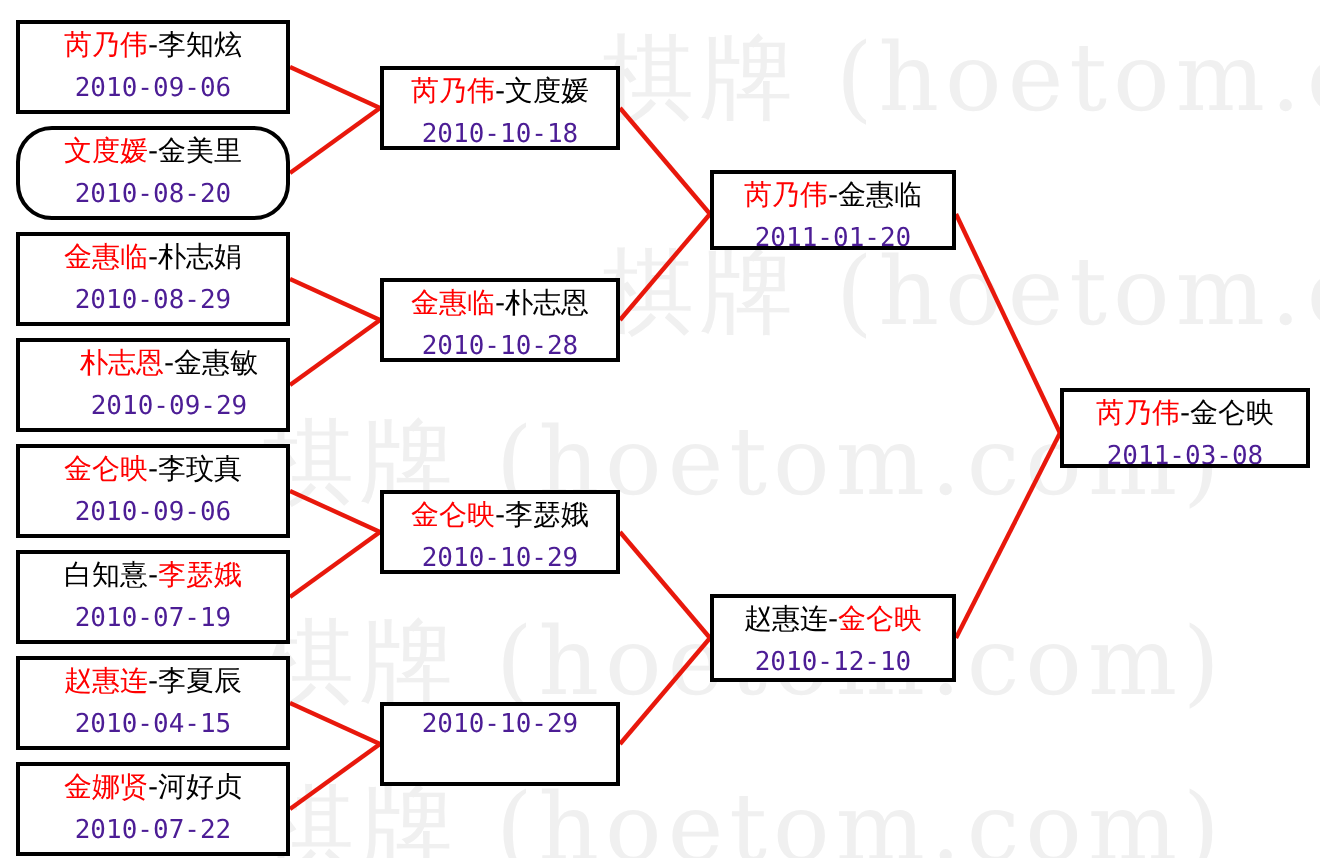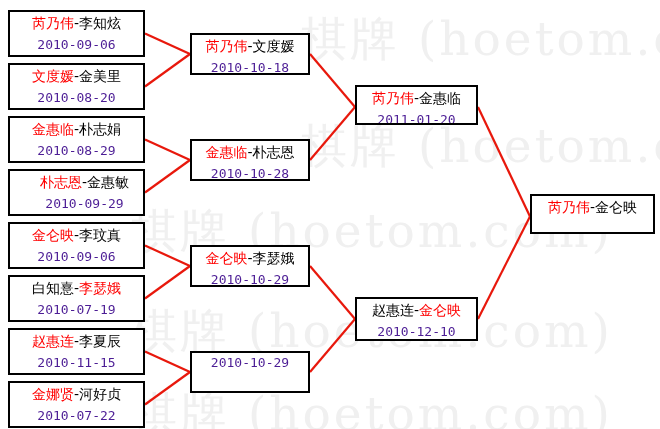--- a/index.html
+++ b/index.html
@@ -89,21 +89,21 @@
       <line x1="310" y1="372" x2="355" y2="319" stroke="#e8180c" stroke-width="2.2"></line>
       <line x1="478" y1="107" x2="530" y2="216.5" stroke="#e8180c" stroke-width="2.2"></line>
       <line x1="478" y1="319" x2="530" y2="216.5" stroke="#e8180c" stroke-width="2.2"></line>
     </svg>
 
   <div id="nodes">
       <div class="node" style="left: 8px; top: 10px; width: 137px; height: 47px;">
         <div class="players"><span class="win">芮乃伟</span><span class="dash">-</span><span class="lose">李知炫</span></div>
         <div class="date">2010-09-06</div>
       </div>
-      <div class="node" style="left: 8px; top: 63px; width: 137px; height: 47px;">
+      <div class="node" style="left: 8px; top: 63px; width: 137px; height: 47px; border-radius: 18px;">
         <div class="players"><span class="win">文度媛</span><span class="dash">-</span><span class="lose">金美里</span></div>
         <div class="date">2010-08-20</div>
       </div>
       <div class="node" style="left: 8px; top: 116px; width: 137px; height: 47px;">
         <div class="players"><span class="win">金惠临</span><span class="dash">-</span><span class="lose">朴志娟</span></div>
         <div class="date">2010-08-29</div>
       </div>
       <div class="node" style="left: 8px; top: 169px; width: 137px; height: 47px; padding-left: 16px;">
         <div class="players"><span class="win">朴志恩</span><span class="dash">-</span><span class="lose">金惠敏</span></div>
         <div class="date">2010-09-29</div>
@@ -111,21 +111,21 @@
       <div class="node" style="left: 8px; top: 222px; width: 137px; height: 47px;">
         <div class="players"><span class="win">金仑映</span><span class="dash">-</span><span class="lose">李玟真</span></div>
         <div class="date">2010-09-06</div>
       </div>
       <div class="node" style="left: 8px; top: 275px; width: 137px; height: 47px;">
         <div class="players"><span class="lose">白知憙</span><span class="dash">-</span><span class="win">李瑟娥</span></div>
         <div class="date">2010-07-19</div>
       </div>
       <div class="node" style="left: 8px; top: 328px; width: 137px; height: 47px;">
         <div class="players"><span class="win">赵惠连</span><span class="dash">-</span><span class="lose">李夏辰</span></div>
-        <div class="date">2010-11-15</div>
+        <div class="date">2010-04-15</div>
       </div>
       <div class="node" style="left: 8px; top: 381px; width: 137px; height: 47px;">
         <div class="players"><span class="win">金娜贤</span><span class="dash">-</span><span class="lose">河好贞</span></div>
         <div class="date">2010-07-22</div>
       </div>
       <div class="node" style="left: 190px; top: 33px; width: 120px; height: 42px;">
         <div class="players"><span class="win">芮乃伟</span><span class="dash">-</span><span class="lose">文度媛</span></div>
         <div class="date">2010-10-18</div>
       </div>
       <div class="node" style="left: 190px; top: 139px; width: 120px; height: 42px;">
@@ -142,16 +142,17 @@
       <div class="node" style="left: 355px; top: 85px; width: 123px; height: 40px;">
         <div class="players"><span class="win">芮乃伟</span><span class="dash">-</span><span class="lose">金惠临</span></div>
         <div class="date">2011-01-20</div>
       </div>
       <div class="node" style="left: 355px; top: 297px; width: 123px; height: 44px;">
         <div class="players"><span class="lose">赵惠连</span><span class="dash">-</span><span class="win">金仑映</span></div>
         <div class="date">2010-12-10</div>
       </div>
       <div class="node" style="left: 530px; top: 194px; width: 125px; height: 40px;">
         <div class="players"><span class="win">芮乃伟</span><span class="dash">-</span><span class="lose">金仑映</span></div>
+        <div class="date">2011-03-08</div>
       </div>
     </div>
 
 </div>
 
 </body></html>

